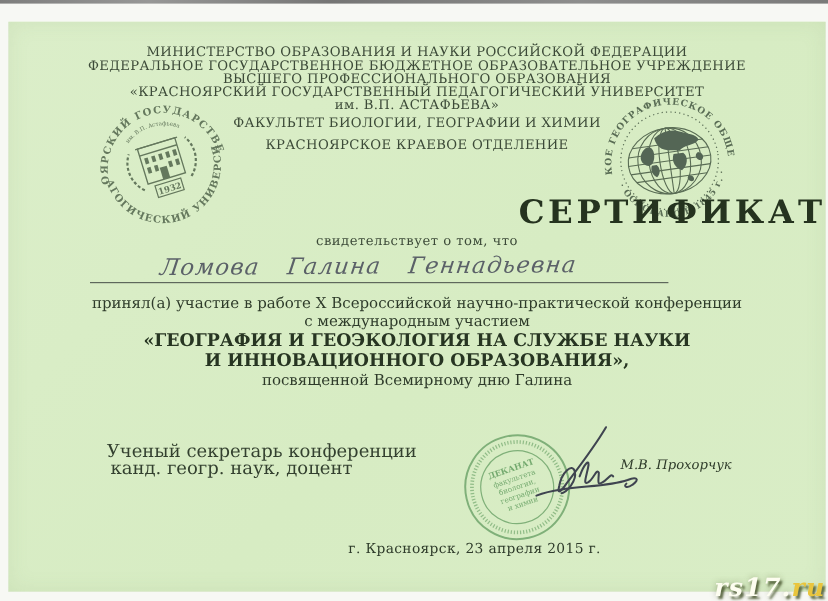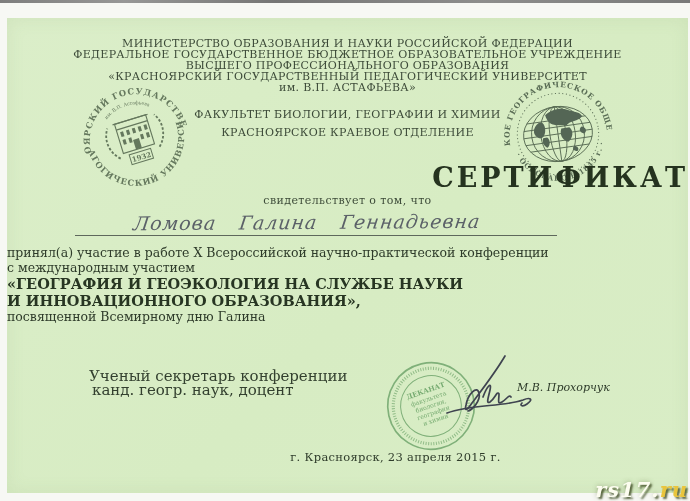--- a/index.html
+++ b/index.html
@@ -2,29 +2,29 @@
 <html><head>
 <meta charset="utf-8">
 <style>
   html,body{margin:0;padding:0;}
   body{width:690px;height:501px;background:#e8e9e4;font-family:"DejaVu Serif","Liberation Serif",serif;}
   .scan{position:relative;width:690px;height:501px;background:#f7f8f4;overflow:hidden;}
   .scan-edge-top{position:absolute;top:0;left:0;right:0;height:3px;background:linear-gradient(90deg,#555 0%,#777 18%,#4a4a4a 40%,#6a6a6a 70%,#505050 100%);opacity:.75;}
   .paper{position:absolute;left:7px;right:2px;top:18px;bottom:8px;background:linear-gradient(135deg,#dbeec9 0%,#d7ecc3 55%,#d9edc6 100%);box-shadow:inset 0 0 18px rgba(120,150,100,.12);}
   .org{position:absolute;top:20px;left:0;width:100%;text-align:center;color:#3c4a38;font-size:11px;line-height:11px;letter-spacing:.3px;}
   .org .gap{height:7px;}
-  .org .fac{margin-top:16px;}
+  .org .fac{margin-top:4px;}
   .seal{position:absolute;}
   .seal-univ{left:68px;top:60px;width:122px;height:122px;transform:rotate(-17deg);opacity:.88;}
   .seal-rgo{left:488px;top:55px;width:126px;height:122px;transform:rotate(-8deg);opacity:.9;}
   .title{position:absolute;top:144px;left:0;width:100%;text-align:right;font-size:27px;font-weight:bold;letter-spacing:3px;color:#25331f;}
   .subtitle{position:absolute;top:176px;left:0;width:100%;text-align:center;font-size:11px;color:#3c4a38;letter-spacing:.4px;}
   .name{position:absolute;top:193px;left:80px;width:440px;text-align:center;font-style:italic;font-size:19px;color:#5b6168;word-spacing:16px;letter-spacing:1px;transform:skewX(-8deg) rotate(-.4deg);}
   .name-line{position:absolute;top:217px;left:68px;width:482px;border-bottom:1.2px solid #5e685c;}
-  .body-block{position:absolute;top:227px;left:0;width:100%;text-align:left;color:#2e3b2a;}
+  .body-block{position:absolute;top:227px;left:0;width:100%;text-align:center;color:#2e3b2a;}
   .body-block .l{font-size:12.5px;line-height:15px;}
   .body-block .b{font-size:14.5px;line-height:17px;font-weight:bold;color:#273522;}
   .sig-role{position:absolute;left:82px;top:352px;font-size:15px;line-height:13.5px;color:#33402f;}
   .sig-role .r2{padding-left:3px;}
   .stamp{position:absolute;left:378px;top:342px;width:92px;height:92px;transform:rotate(-13deg);opacity:.92;}
   .autograph{position:absolute;left:412px;top:335px;width:130px;height:70px;}
   .signer{position:absolute;left:510px;top:363px;font-size:11px;color:#2e3b2a;font-style:italic;}
   .date{position:absolute;top:432px;left:0;width:100%;text-align:center;font-size:11.5px;color:#2e3b2a;letter-spacing:.3px;padding-left:48px;}
   .watermark{position:absolute;right:2px;bottom:-1px;font-size:21px;font-weight:bold;font-style:italic;letter-spacing:1px;font-family:"DejaVu Serif",serif;}
   .wm-main{color:#fdfdf0;text-shadow:2px 2px 2px rgba(70,85,45,.85),0 0 5px rgba(90,105,60,.45);}

